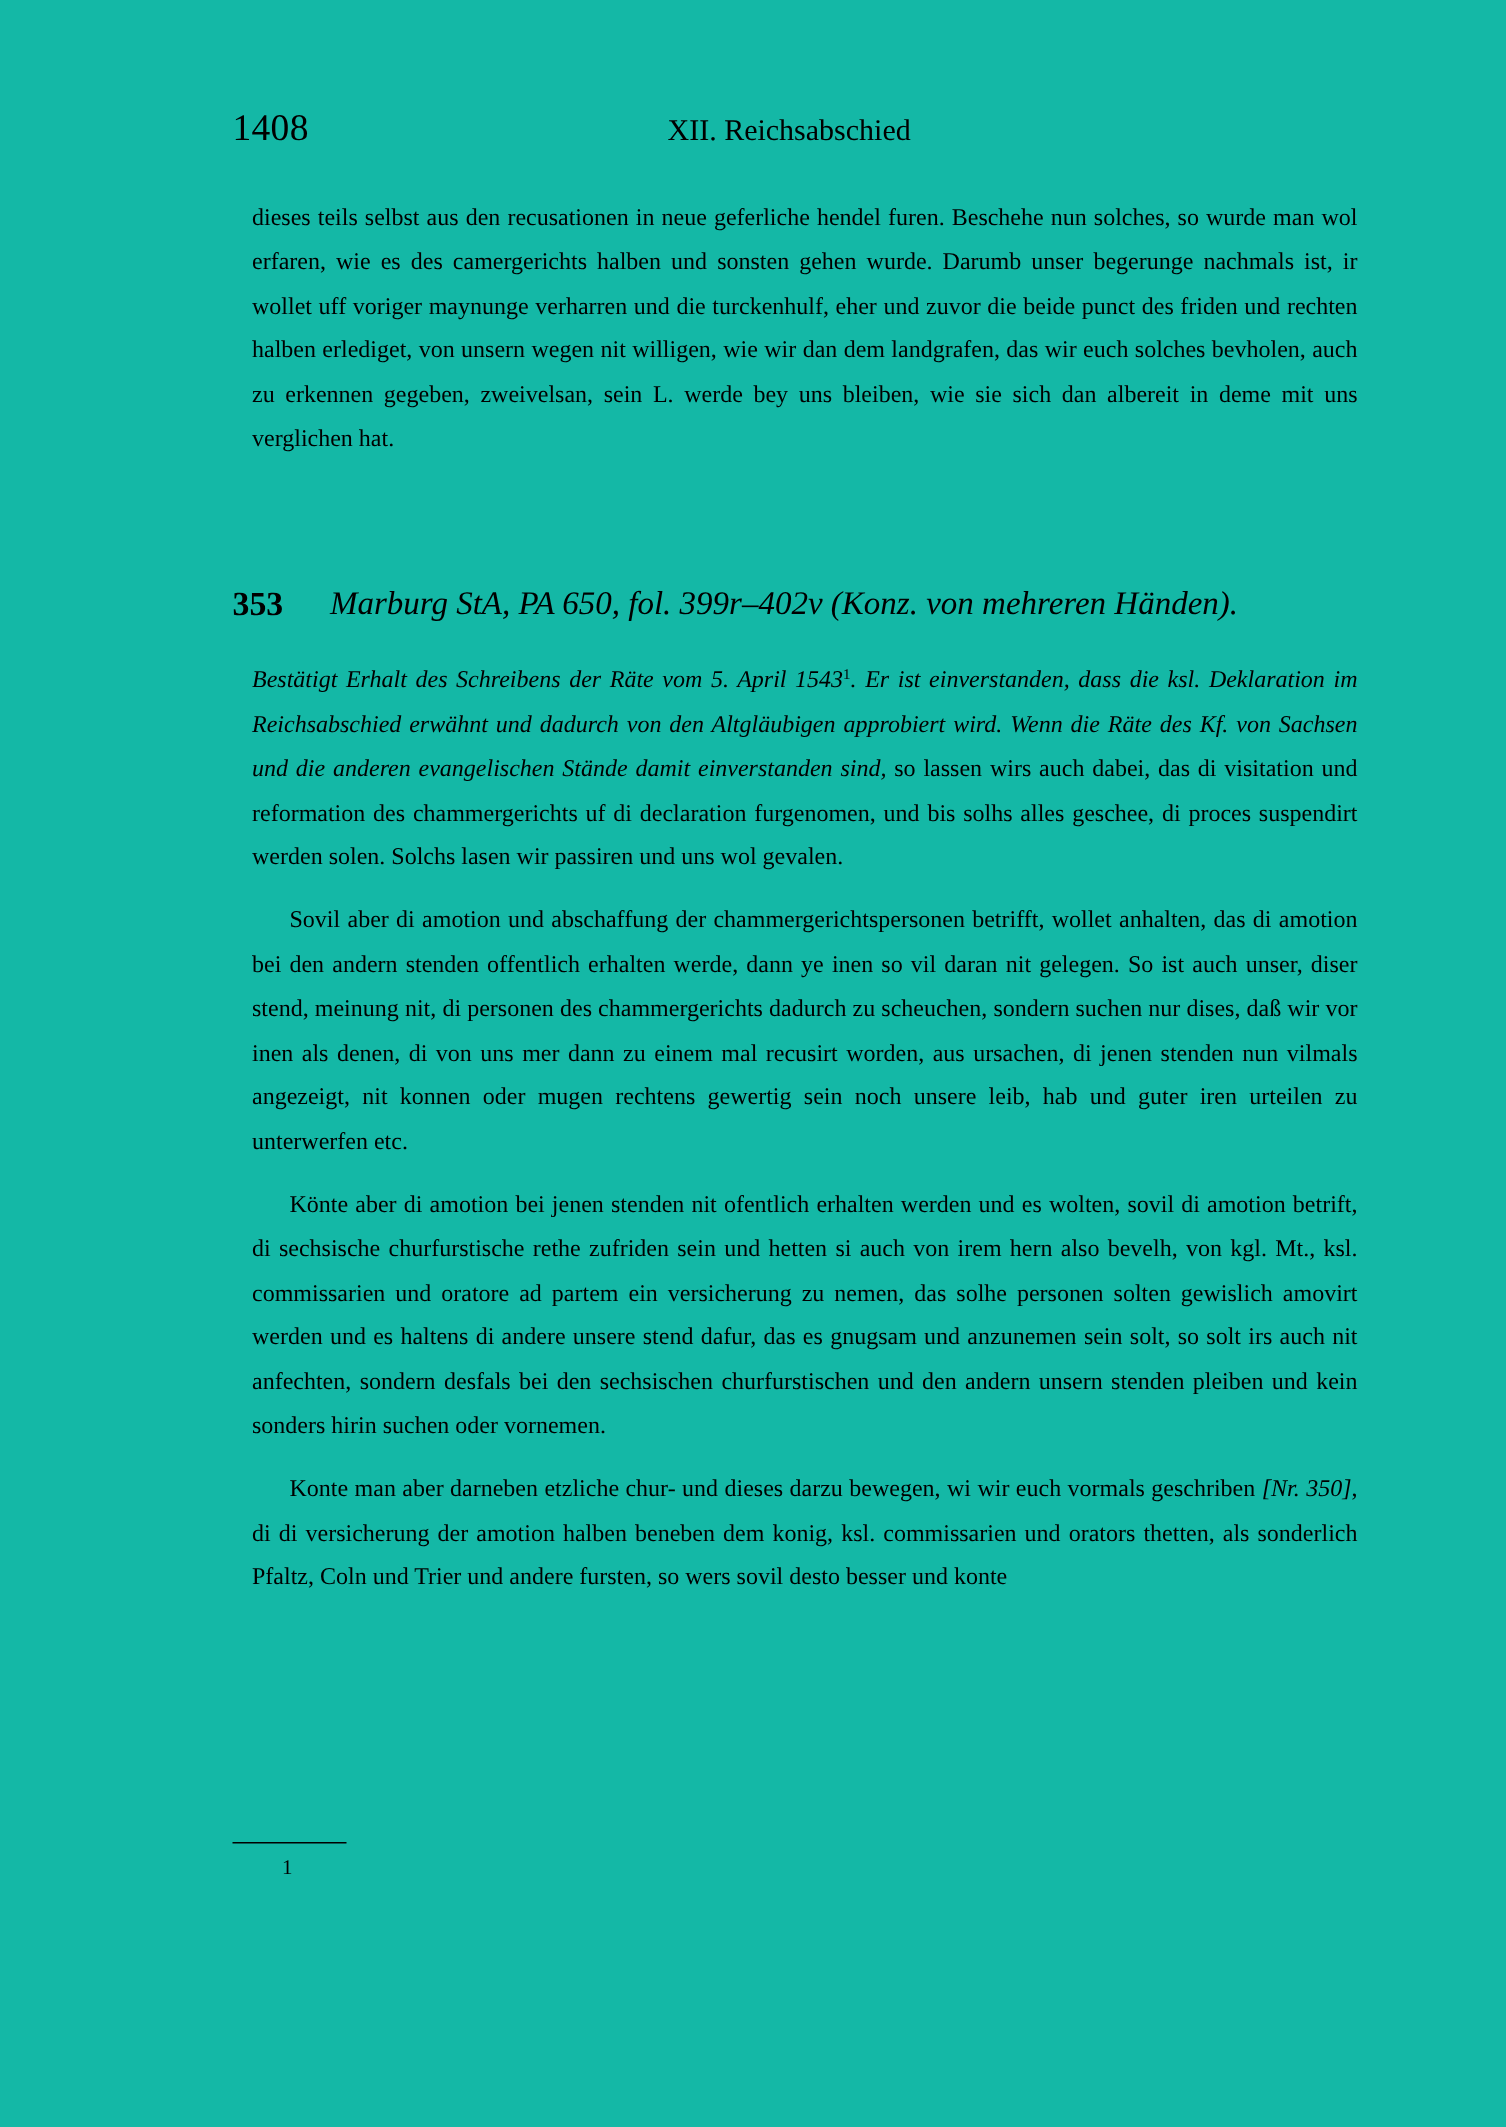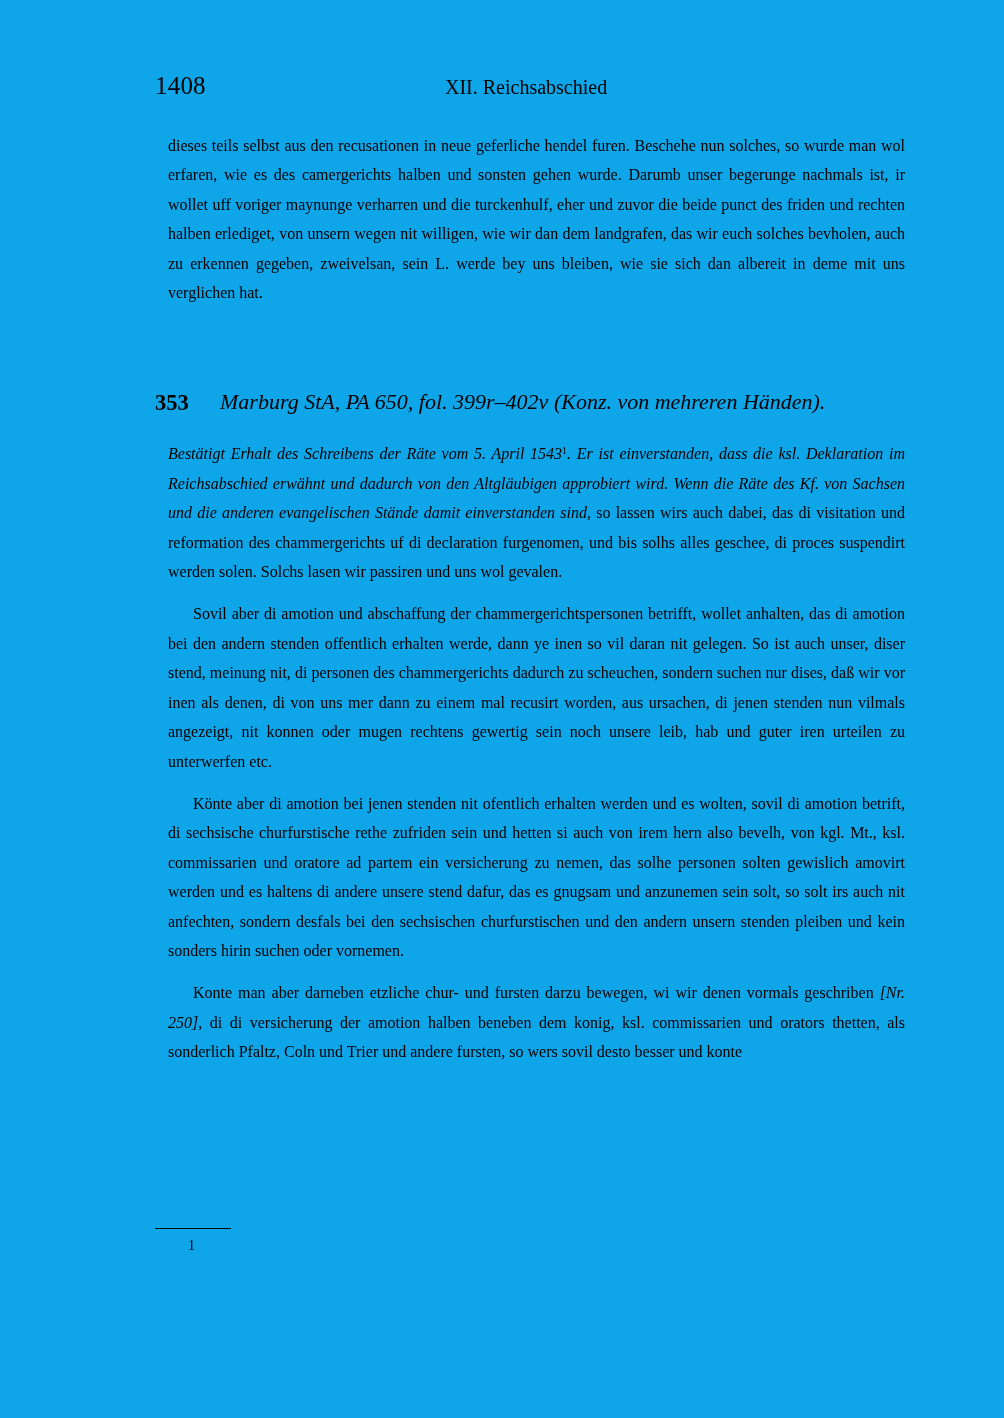--- a/index.html
+++ b/index.html
@@ -8,21 +8,21 @@
     background: #ffffff;
   }
   body {
     font-family: "Liberation Serif", "DejaVu Serif", serif;
     color: #000000;
   }
   .page {
     position: relative;
     width: 1004px;
     height: 1418px;
-    background: #0ea5e9;
+    background: #14b8a6;
     box-sizing: border-box;
     overflow: hidden;
   }
   .content {
     position: absolute;
     left: 155px;
     top: 0;
     width: 763px;
   }
 
@@ -148,21 +148,21 @@
     </div>
 
     <div class="source">Marburg StA, PA 650, fol. 399r–402v (Konz. von mehreren Händen).</div>
 
     <p class="flush summary"><span class="i">Bestätigt Erhalt des Schreibens der Räte vom 5. April 1543</span><sup class="fn">1</sup><span class="i">. Er ist einverstanden, dass die ksl. Deklaration im Reichsabschied erwähnt und dadurch von den Altgläubigen approbiert wird. Wenn die Räte des Kf. von Sachsen und die anderen evangelischen Stände damit einverstanden sind,</span><span> so lassen wirs auch dabei, das di visitation und reformation des chammergerichts uf di declaration furgenomen, und bis solhs alles geschee, di proces suspendirt werden solen. Solchs lasen wir passiren und uns wol gevalen.</span></p>
 
     <p class="indent para">Sovil aber di amotion und abschaffung der chammergerichtspersonen betrifft, wollet anhalten, das di amotion bei den andern stenden offentlich erhalten werde, dann ye inen so vil daran nit gelegen. So ist auch unser, diser stend, meinung nit, di personen des chammergerichts dadurch zu scheuchen, sondern suchen nur dises, daß wir vor inen als denen, di von uns mer dann zu einem mal recusirt worden, aus ursachen, di jenen stenden nun vilmals angezeigt, nit konnen oder mugen rechtens gewertig sein noch unsere leib, hab und guter iren urteilen zu unterwerfen etc.</p>
 
     <p class="indent para">Könte aber di amotion bei jenen stenden nit ofentlich erhalten werden und es wolten, sovil di amotion betrift, di sechsische churfurstische rethe zufriden sein und hetten si auch von irem hern also bevelh, von kgl. Mt., ksl. commissarien und oratore ad partem ein versicherung zu nemen, das solhe personen solten gewislich amovirt werden und es haltens di andere unsere stend dafur, das es gnugsam und anzunemen sein solt, so solt irs auch nit anfechten, sondern desfals bei den sechsischen churfurstischen und den andern unsern stenden pleiben und kein sonders hirin suchen oder vornemen.</p>
 
-    <p class="indent para"><span>Konte man aber darneben etzliche chur- und fursten darzu bewegen, wi wir denen vormals geschriben </span><span class="i">[Nr. 250]</span><span>, di di versicherung der amotion halben beneben dem konig, ksl. commissarien und orators thetten, als sonderlich Pfaltz, Coln und Trier und andere fursten, so wers sovil desto besser und konte</span></p>
+    <p class="indent para"><span>Konte man aber darneben etzliche chur- und dieses darzu bewegen, wi wir euch vormals geschriben </span><span class="i">[Nr. 350]</span><span>, di di versicherung der amotion halben beneben dem konig, ksl. commissarien und orators thetten, als sonderlich Pfaltz, Coln und Trier und andere fursten, so wers sovil desto besser und konte</span></p>
 
   </div>
 
   <div class="footnote-zone">
     <div class="fn-rule"></div>
     <div class="fn-line">
       <span class="fn-marker">1</span>
     </div>
   </div>
 

